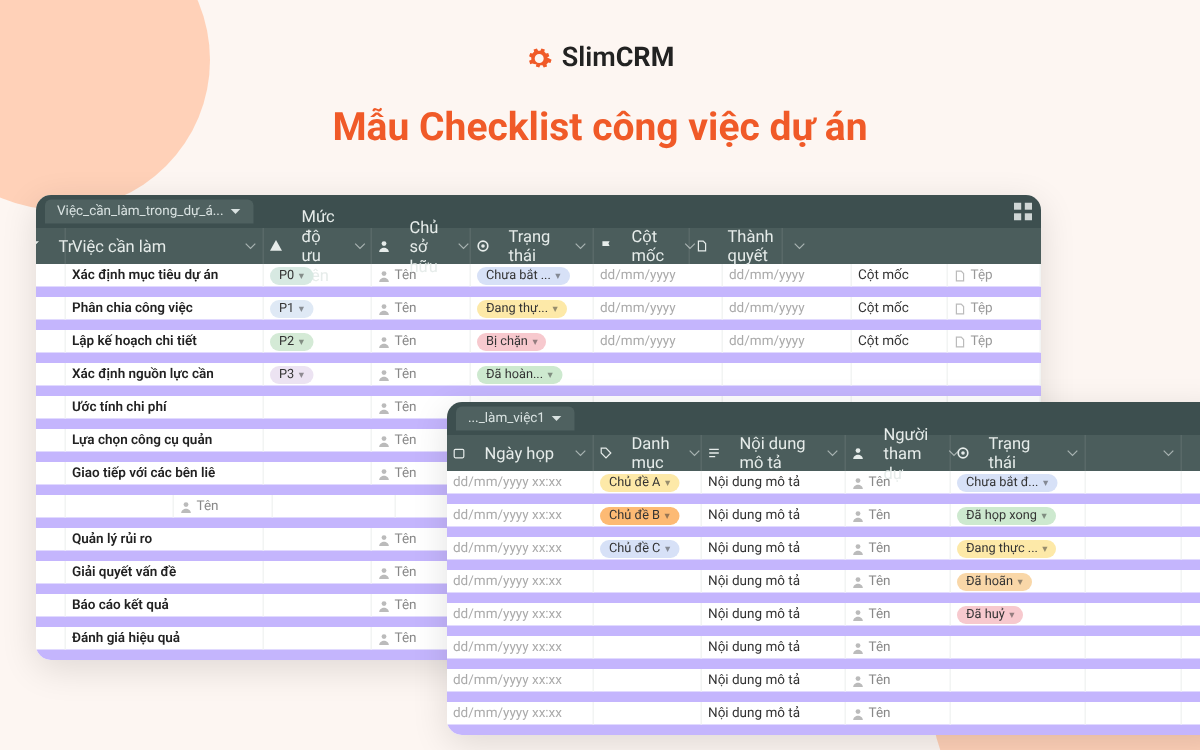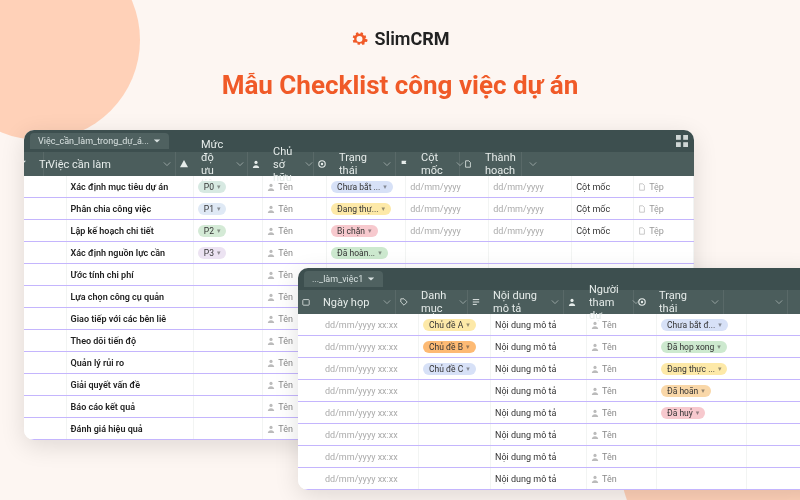--- a/index.html
+++ b/index.html
@@ -100,22 +100,21 @@
   font-size: 11px;
   height: 100%;
 }
 .hcell svg { width: 8px; height: 8px; flex-shrink: 0; }
 .hcell .chev { margin-left: auto; opacity: 0.6; }
 .rows { background: #fff; }
 .row {
   display: flex;
   height: 22px;
   align-items: flex-start;
-  border-bottom: 1px solid #c4b5fd;
-  padding-left: 23px;
+  border-bottom: 7px solid #c4b5fd;
 }
 .cell {
   padding: 0 4px;
   font-size: 9px;
   color: #333;
   display: flex;
   align-items: center;
   gap: 3px;
   height: 100%;
   border-right: 1px solid #f2f4f3;
@@ -234,21 +233,21 @@
           </svg></span>
         <span>Cột mốc</span>
         <svg class="chev" viewBox="0 0 10 10" width="7" height="7" fill="currentColor">
           <path d="M1 3l4 4 4-4" stroke="currentColor" fill="none"></path>
         </svg>
       </div>
       <div class="hcell a-c8">
         <span><svg viewBox="0 0 10 10" fill="currentColor">
             <path d="M2 1h4l2 2v6H2z" fill="none" stroke="currentColor"></path>
           </svg></span>
-        <span>Thành hoạch</span>
+        <span>Thành quyết</span>
         <svg class="chev" viewBox="0 0 10 10" width="7" height="7" fill="currentColor">
           <path d="M1 3l4 4 4-4" stroke="currentColor" fill="none"></path>
         </svg>
       </div>
     </div>
   <div class="rows" id="ra">
       <div class="row">
         <div class="cell a-c0"></div>
         <div class="cell a-c1 task">
           <span class="task">Xác định mục tiêu dự án</span>
@@ -415,23 +414,20 @@
             </svg> Tên</span>
         </div>
         <div class="cell a-c4"></div>
         <div class="cell a-c5"></div>
         <div class="cell a-c6"></div>
         <div class="cell a-c7"></div>
         <div class="cell a-c8"></div>
       </div>
       <div class="row">
         <div class="cell a-c0"></div>
-        <div class="cell a-c1 task">
-          <span class="task">Theo dõi tiến độ</span>
-        </div>
         <div class="cell a-c2"></div>
         <div class="cell a-c3">
           <span class="person"><svg viewBox="0 0 10 10" fill="#bbb">
               <circle cx="5" cy="3" r="2"></circle>
               <path d="M1 10c0-2 2-3.5 4-3.5s4 1.5 4 3.5"></path>
             </svg> Tên</span>
         </div>
         <div class="cell a-c4"></div>
         <div class="cell a-c5"></div>
         <div class="cell a-c6"></div>

